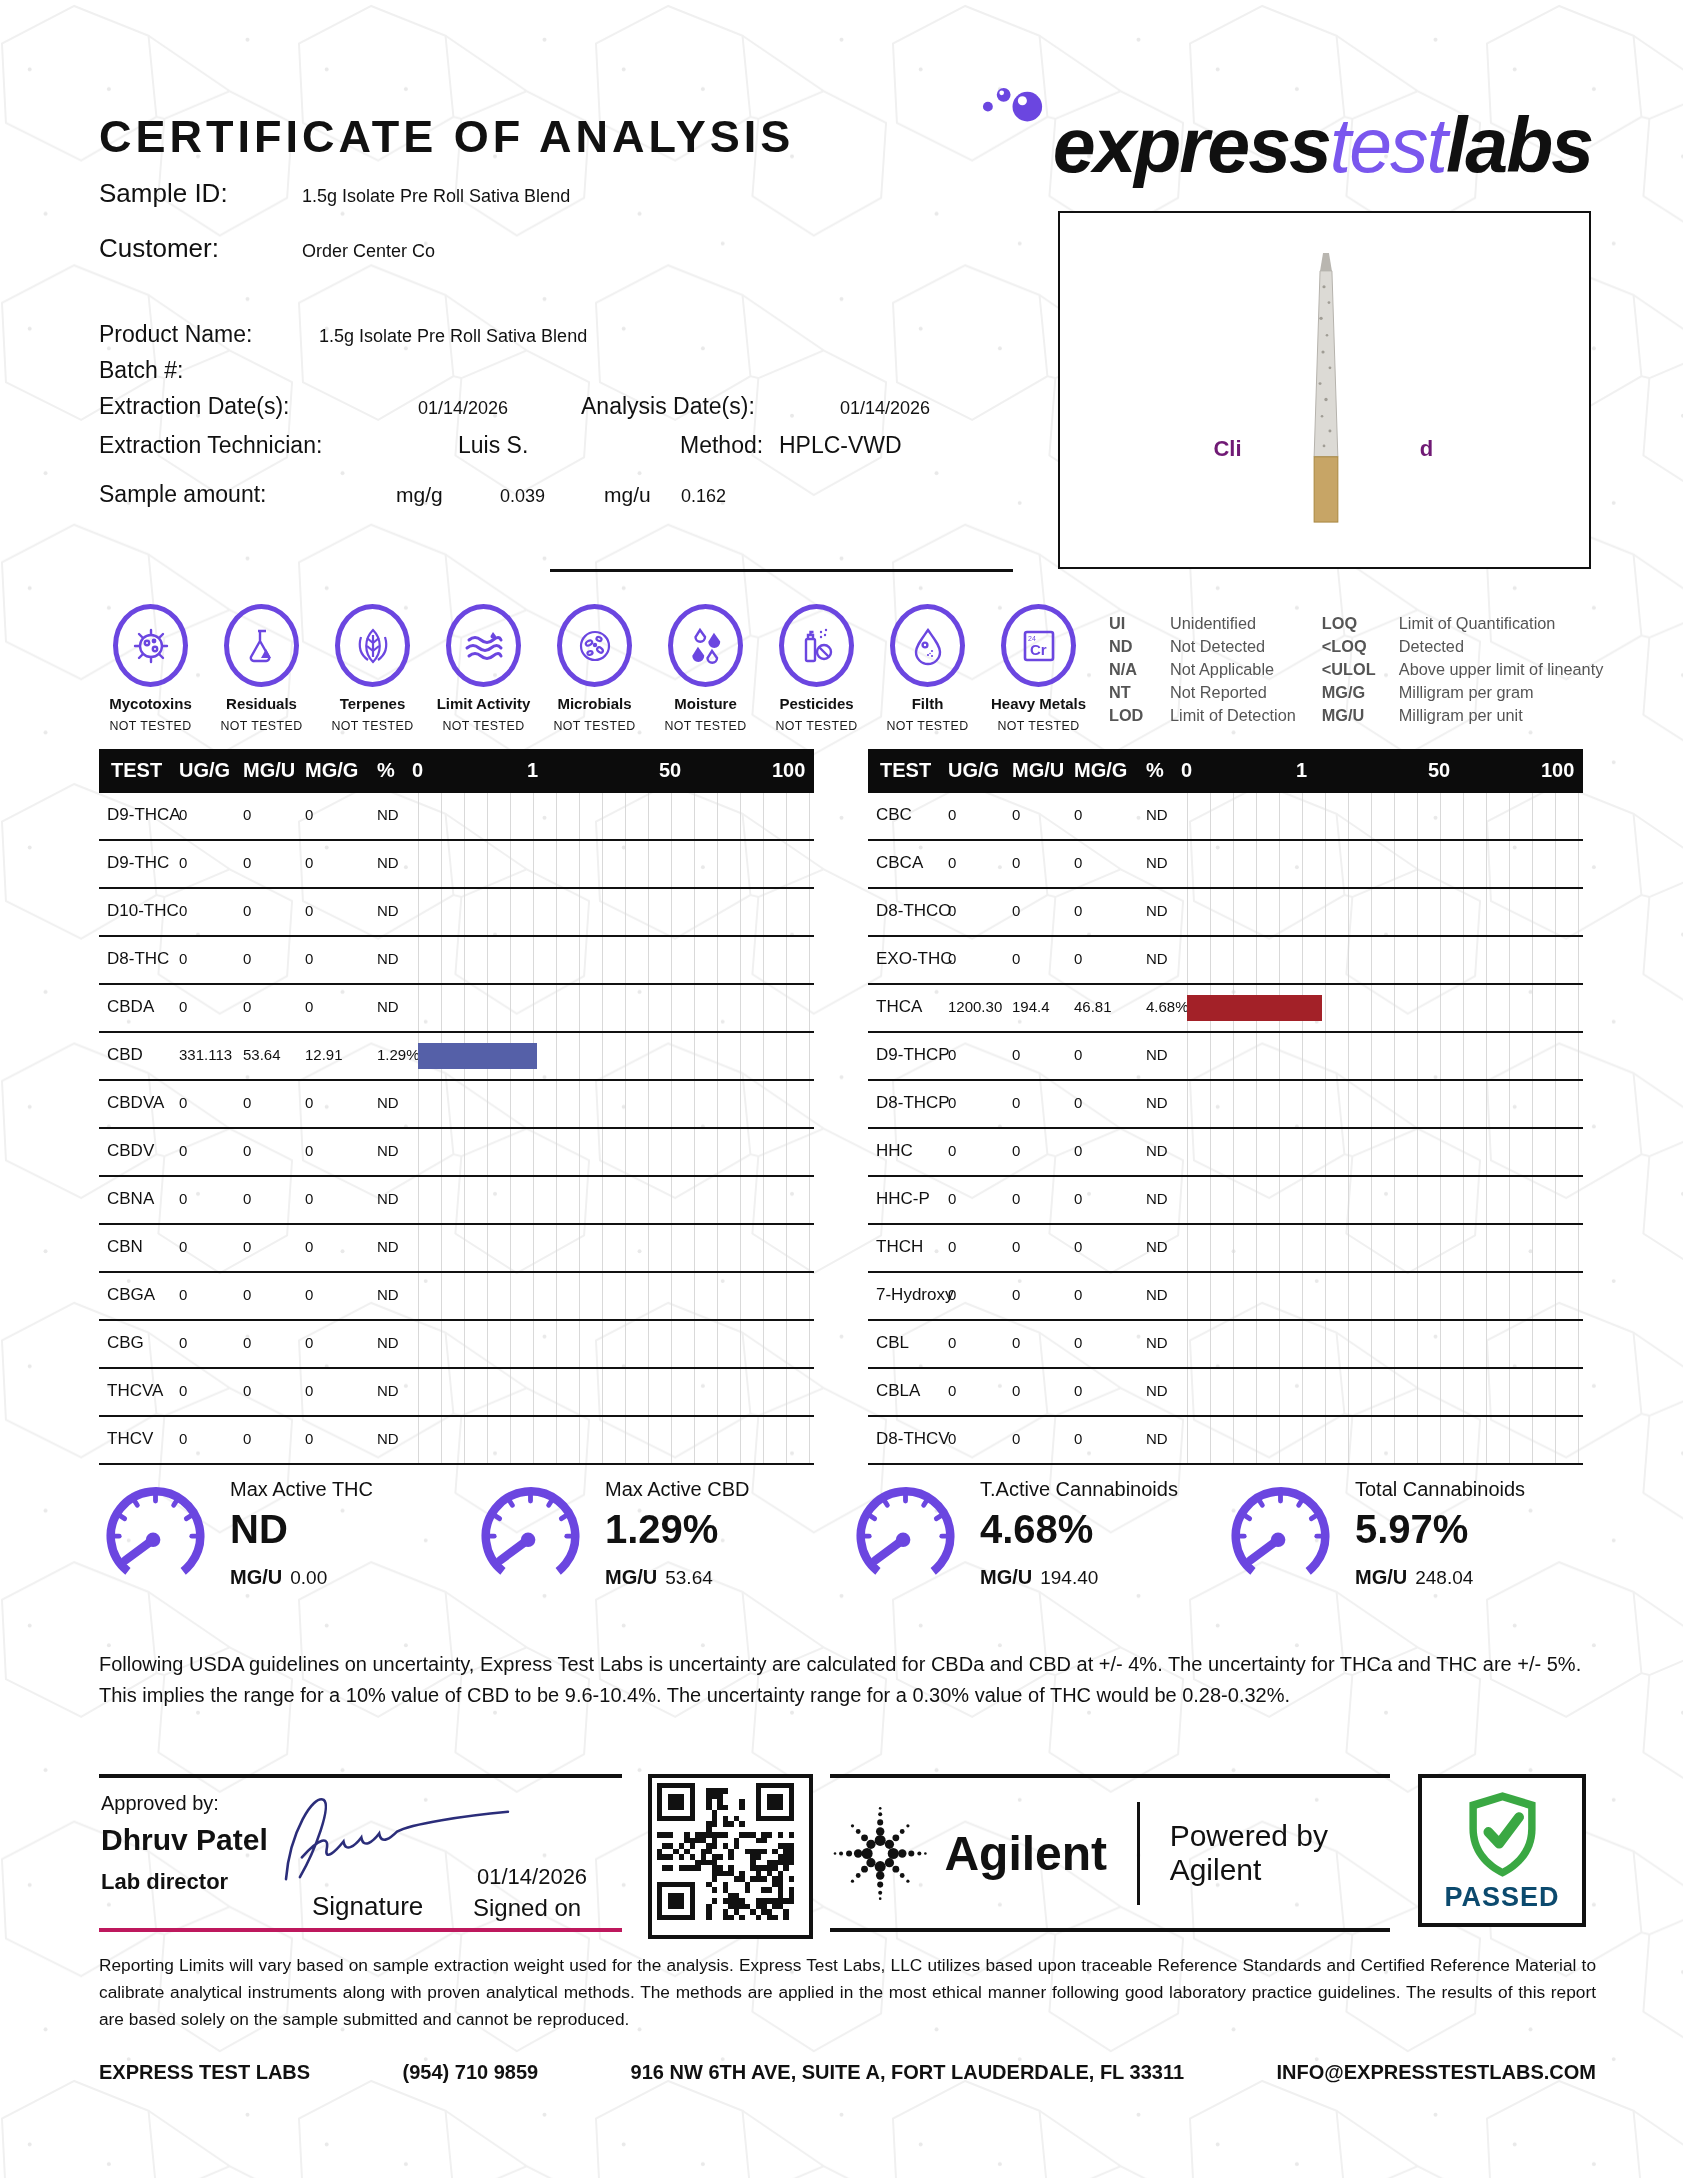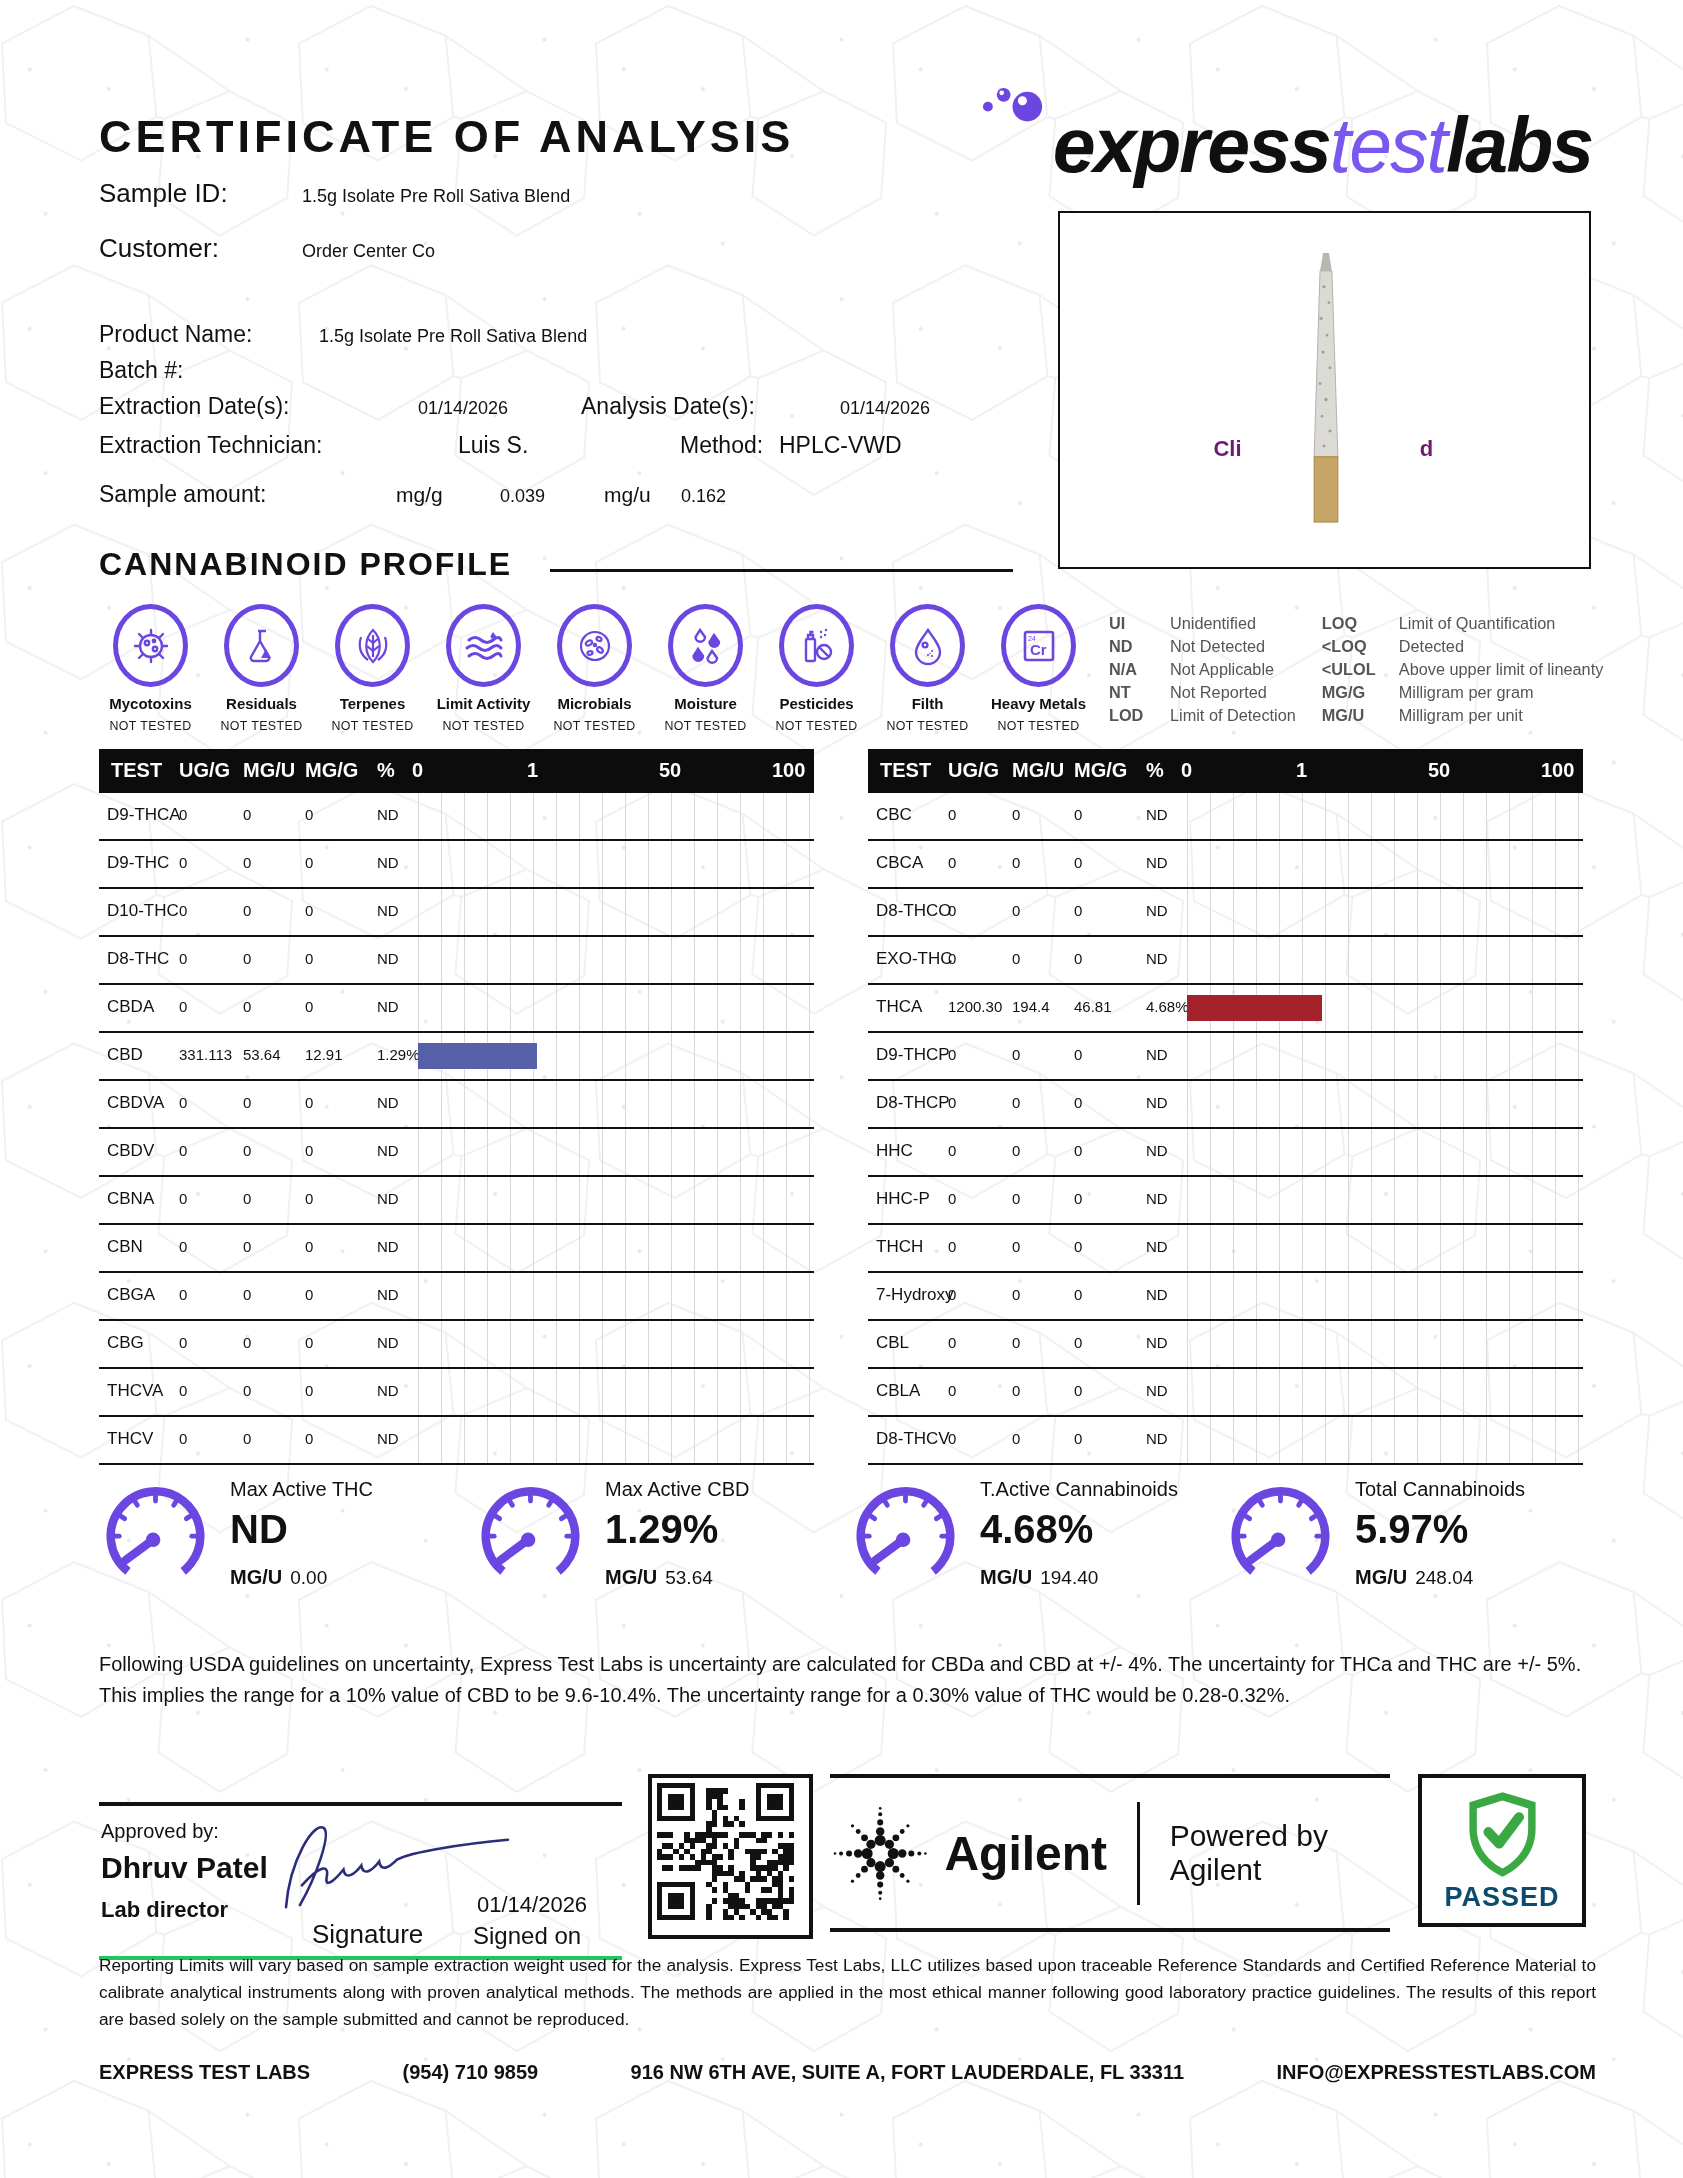--- a/index.html
+++ b/index.html
@@ -77,21 +77,21 @@
   .gtxt{margin-left:14px;padding-top:6px;}
   .glabel{font-size:20px;}
   .gvalue{font-size:40px;font-weight:800;margin-top:6px;}
   .gunit{margin-top:14px;font-size:19px;}
   .gunit .ul{font-weight:800;font-size:20px;margin-right:8px;}
 
   
   .note1{position:absolute;left:99px;top:1649px;width:1487px;font-size:20px;line-height:1.55;}
 
   
-  .approval{position:absolute;left:99px;top:1774px;width:523px;height:150px;border-top:4px solid #111;border-bottom:4px solid #22c55e;margin-top:28px;}
+  .approval{position:absolute;left:99px;top:1774px;width:523px;height:150px;border-top:4px solid #111;border-bottom:4px solid #be185d;}
   .ap-left{position:absolute;left:2px;top:14px;}
   .ap-approved{font-size:20px;}
   .ap-name{font-size:30px;font-weight:800;margin-top:8px;}
   .ap-role{font-size:22px;font-weight:700;margin-top:12px;}
   .ap-sig{position:absolute;left:173px;top:6px;}
   .ap-siglabel{position:absolute;left:213px;bottom:6px;font-size:26px;}
   .ap-date{position:absolute;left:378px;bottom:38px;font-size:22px;}
   .ap-signedon{position:absolute;left:374px;bottom:6px;font-size:24px;}
 
   .qrbox{position:absolute;left:648px;top:1774px;width:147px;height:147px;border:4px solid #111;background:#fff;padding:5px;}
@@ -203,21 +203,20 @@
         <circle cx="40" cy="144" r="1.5"></circle>
           <circle cx="46" cy="160" r="1.7"></circle>
           <circle cx="42" cy="177" r="1.3"></circle>
         <circle cx="50" cy="192" r="1.5"></circle>
           <circle cx="44" cy="207" r="1.4"></circle>
       </g>
       <rect x="34" y="218" width="24" height="66" fill="#c7a566" stroke="#a8873f" stroke-width="1"></rect>
     </svg>
   </div>
 
-  <div class="sect">CANNABINOID PROFILE</div>
   <div class="sectline"></div>
 
   <div class="icons">
     <div class="icon-item">
       <span class="ring">
         <svg width="42" height="42" viewBox="0 0 42 42" fill="none" stroke="#6b46e0" stroke-width="2.4">
           <circle cx="21" cy="21" r="11"></circle>
           <g stroke-linecap="round">
               <path d="M21,10 v-5"></path>
               <path d="M21,32 v5"></path>

